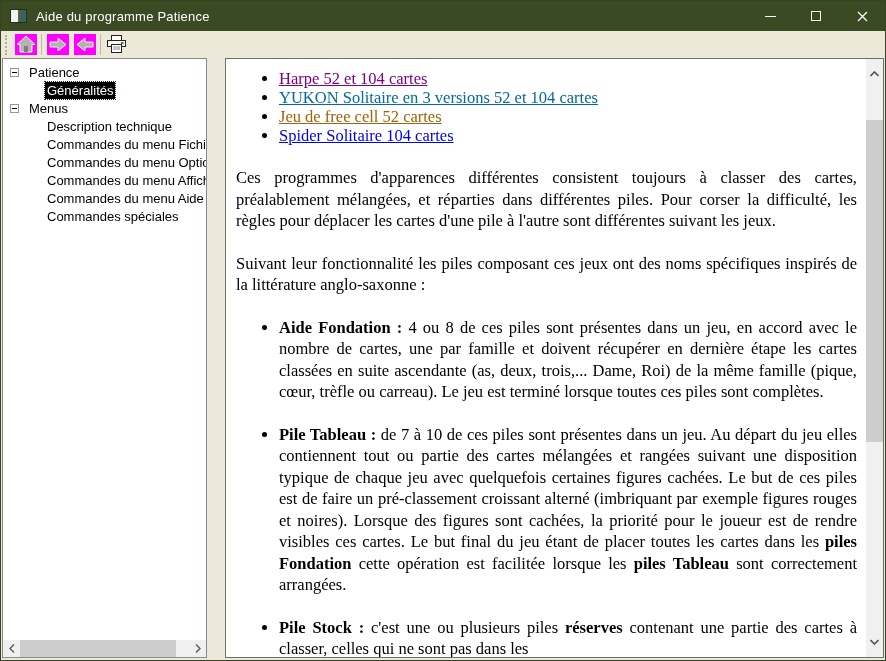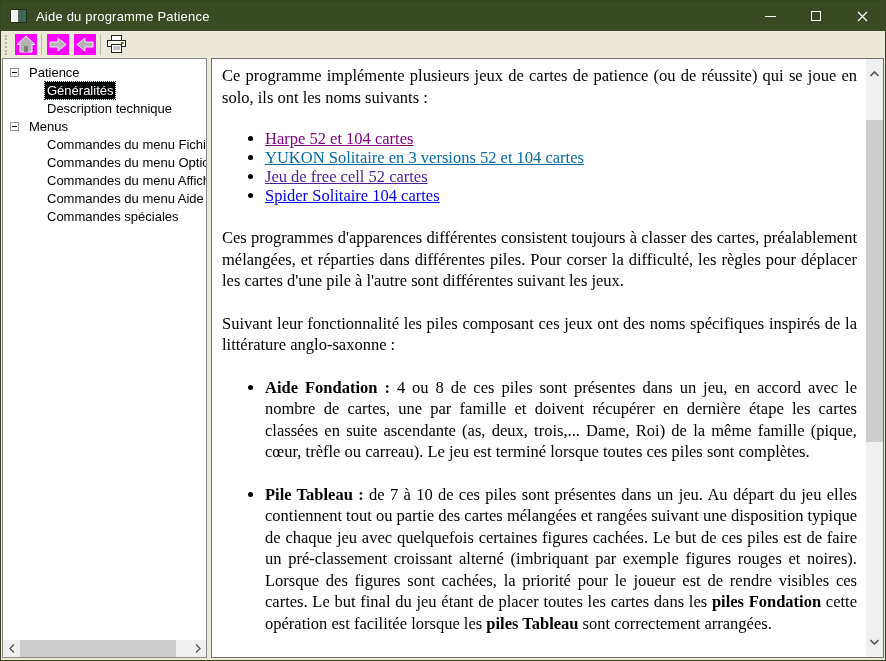--- a/index.html
+++ b/index.html
@@ -21,21 +21,21 @@
   .glyph-min { width:11px; height:1px; background:#fff; }
   .glyph-max { width:10px; height:10px; border:1px solid #fff; }
 
   
   .toolbar { flex:0 0 27px; display:flex; align-items:center; background:#ECE9D8; padding-left:2px; }
   .gripper { width:0; height:20px; border-left:2px dotted #b7b09a; margin:0 5px 0 2px; }
   .tb-btn { width:27px; height:24px; display:flex; align-items:center; justify-content:center; }
   .tb-sep { width:1px; height:21px; background:#bcb7a6; margin:0 2px; }
 
   
-  .main { flex:1; min-height:0; display:flex; gap:4px; padding:0 1px 2px 1px; }
+  .main { flex:1; min-height:0; display:flex; gap:18px; padding:0 1px 2px 1px; }
 
   
   .sidebar { flex:0 0 205px; background:#fff; border:1px solid #8a8a8a;
              display:flex; flex-direction:column; overflow:hidden; }
   .tree { flex:1; padding-top:4px; font-size:13px; color:#000; white-space:nowrap; overflow:hidden; }
   .tree-row { height:18px; display:flex; align-items:center; }
   .expander { flex:0 0 9px; width:9px; height:9px; border:1px solid #969696; background:#fff;
               margin-left:7px; margin-right:8px; position:relative; }
   .expander::after { content:""; position:absolute; left:1px; right:1px; top:3px; height:1px; background:#000; }
   .tree-row.child { padding-left:42px; }
@@ -133,26 +133,26 @@
 
     <div class="sidebar">
       <div class="tree">
         <div class="tree-row">
           <div class="expander"></div>
           <span class="tree-label">Patience</span>
         </div>
         <div class="tree-row child">
           <span class="tree-label selected">Généralités</span>
         </div>
-        <div class="tree-row child">
-          <span class="tree-label">Description technique</span>
-        </div>
         <div class="tree-row">
           <div class="expander"></div>
           <span class="tree-label">Menus</span>
+        </div>
+        <div class="tree-row child">
+          <span class="tree-label">Description technique</span>
         </div>
         <div class="tree-row child">
           <span class="tree-label">Commandes du menu Fichier</span>
         </div>
         <div class="tree-row child">
           <span class="tree-label">Commandes du menu Option</span>
         </div>
         <div class="tree-row child">
           <span class="tree-label">Commandes du menu Afficha</span>
         </div>
@@ -174,31 +174,30 @@
           <svg width="6" height="9" viewBox="0 0 6 9">
             <polyline points="1,0.5 5,4.5 1,8.5" fill="none" stroke="#5a5a5a" stroke-width="1.4"></polyline>
           </svg>
         </div>
       </div>
     </div>
 
     <div class="content">
       <div class="content-inner">
 
-        <p>Ce programme implémente plusieurs jeux de cartes de patience (ou de réussite) qui se joue en solo, ils ont les noms suivants :</p>
 
         <ul class="links">
           <li>
             <a class="lnk" style="color:#800080">Harpe 52 et 104 cartes</a>
           </li>
           <li>
             <a class="lnk" style="color:#0369a1">YUKON Solitaire en 3 versions 52 et 104 cartes</a>
           </li>
           <li>
-            <a class="lnk" style="color:#4c1d95">Jeu de free cell 52 cartes</a>
+            <a class="lnk" style="color:#a16207">Jeu de free cell 52 cartes</a>
           </li>
           <li>
             <a class="lnk" style="color:#0000EE">Spider Solitaire 104 cartes</a>
           </li>
         </ul>
 
         <p>Ces programmes d'apparences différentes consistent toujours à classer des cartes, préalablement mélangées, et réparties dans différentes piles. Pour corser la difficulté, les règles pour déplacer les cartes d'une pile à l'autre sont différentes suivant les jeux.</p>
 
         <p>Suivant leur fonctionnalité les piles composant ces jeux ont des noms spécifiques inspirés de la littérature anglo-saxonne :</p>
 

